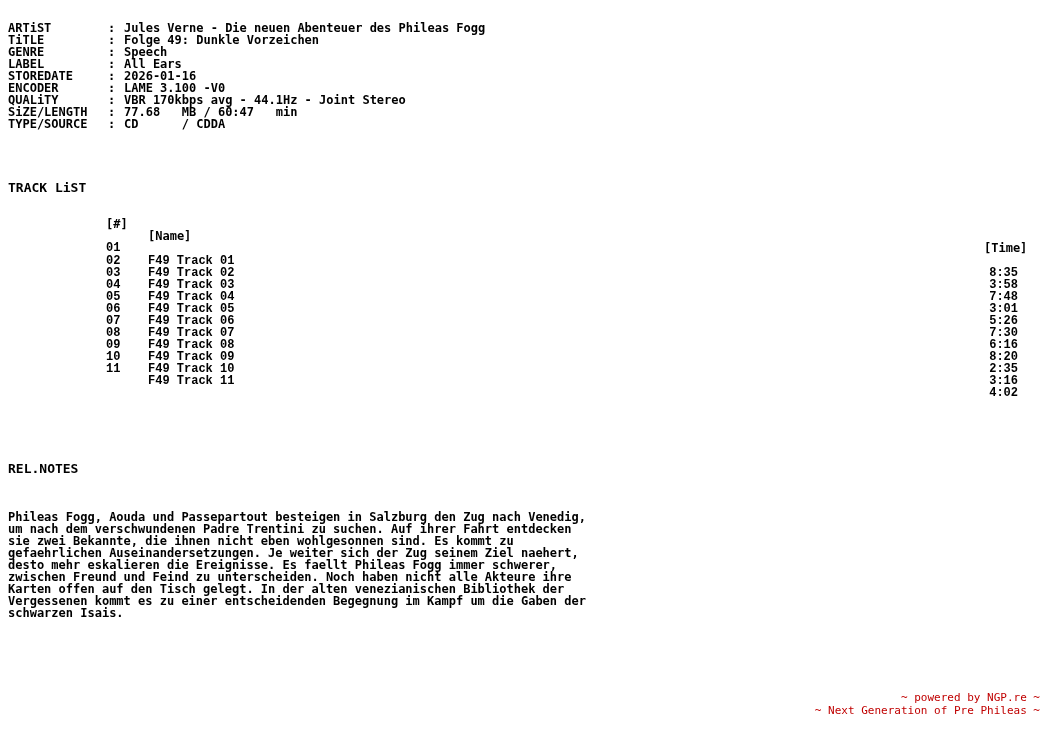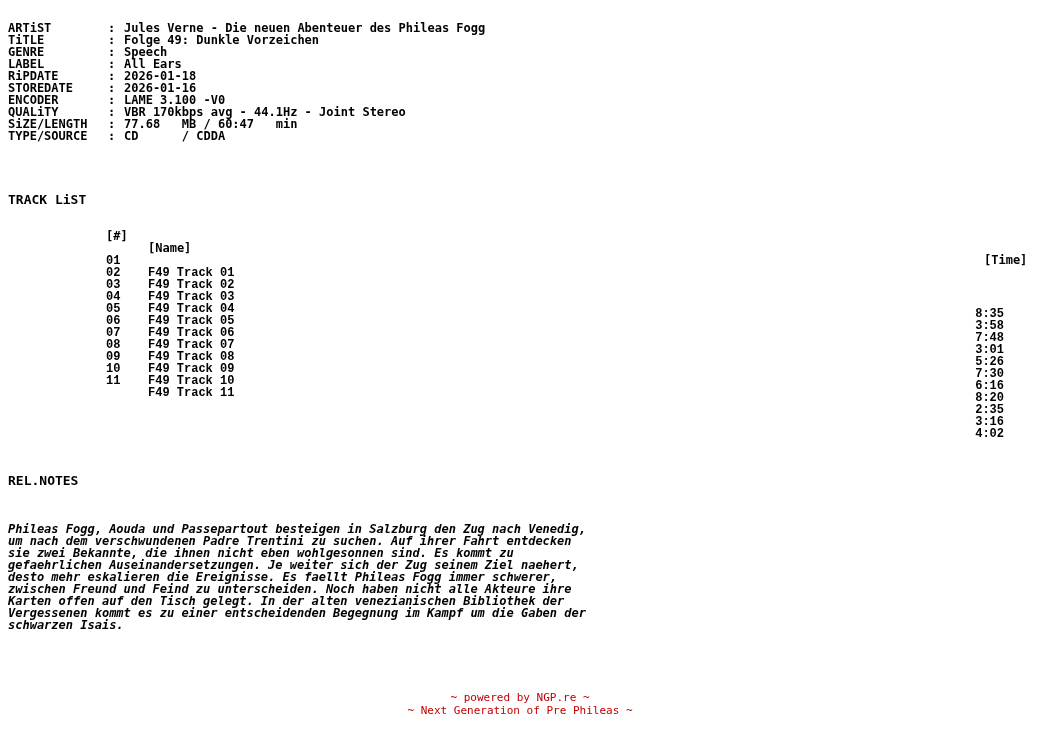--- a/index.html
+++ b/index.html
@@ -86,38 +86,36 @@
   .tr-num {
     position: absolute;
     left: 98px;
   }
   .tr-name {
     position: absolute;
     left: 140px;
   }
   .tr-time {
     position: absolute;
-    right: 28px;
-    margin-top: 29px;
+    right: 14px;
   }
   .spacer-3 { height: 100px; }
   .spacer-4 { height: 36px; }
   .notes {
     font-weight: bold;
     font-size: 12px;
     line-height: 12.05px;
     white-space: pre;
-    font-style: italic;
   }
   .footer {
     position: absolute;
     left: 0;
     top: 691px;
     width: 1040px;
-    text-align: center;
+    text-align: right;
     color: #c00000;
     font-size: 11px;
     line-height: 13px;
     font-weight: normal;
   }
   .footer div { white-space: pre; }
 </style>
 </head>
 <body>
 
@@ -137,25 +135,20 @@
       </tr>
       <tr>
         <td class="info-key">GENRE</td>
         <td class="info-colon">:</td>
         <td class="info-value">Speech</td>
       </tr>
       <tr>
         <td class="info-key">LABEL</td>
         <td class="info-colon">:</td>
         <td class="info-value">All Ears</td>
-      </tr>
-      <tr>
-        <td class="info-key">RiPDATE</td>
-        <td class="info-colon">:</td>
-        <td class="info-value">2026-01-18</td>
       </tr>
       <tr>
         <td class="info-key">STOREDATE</td>
         <td class="info-colon">:</td>
         <td class="info-value">2026-01-16</td>
       </tr>
       <tr>
         <td class="info-key">ENCODER</td>
         <td class="info-colon">:</td>
         <td class="info-value">LAME 3.100 -V0</td>

